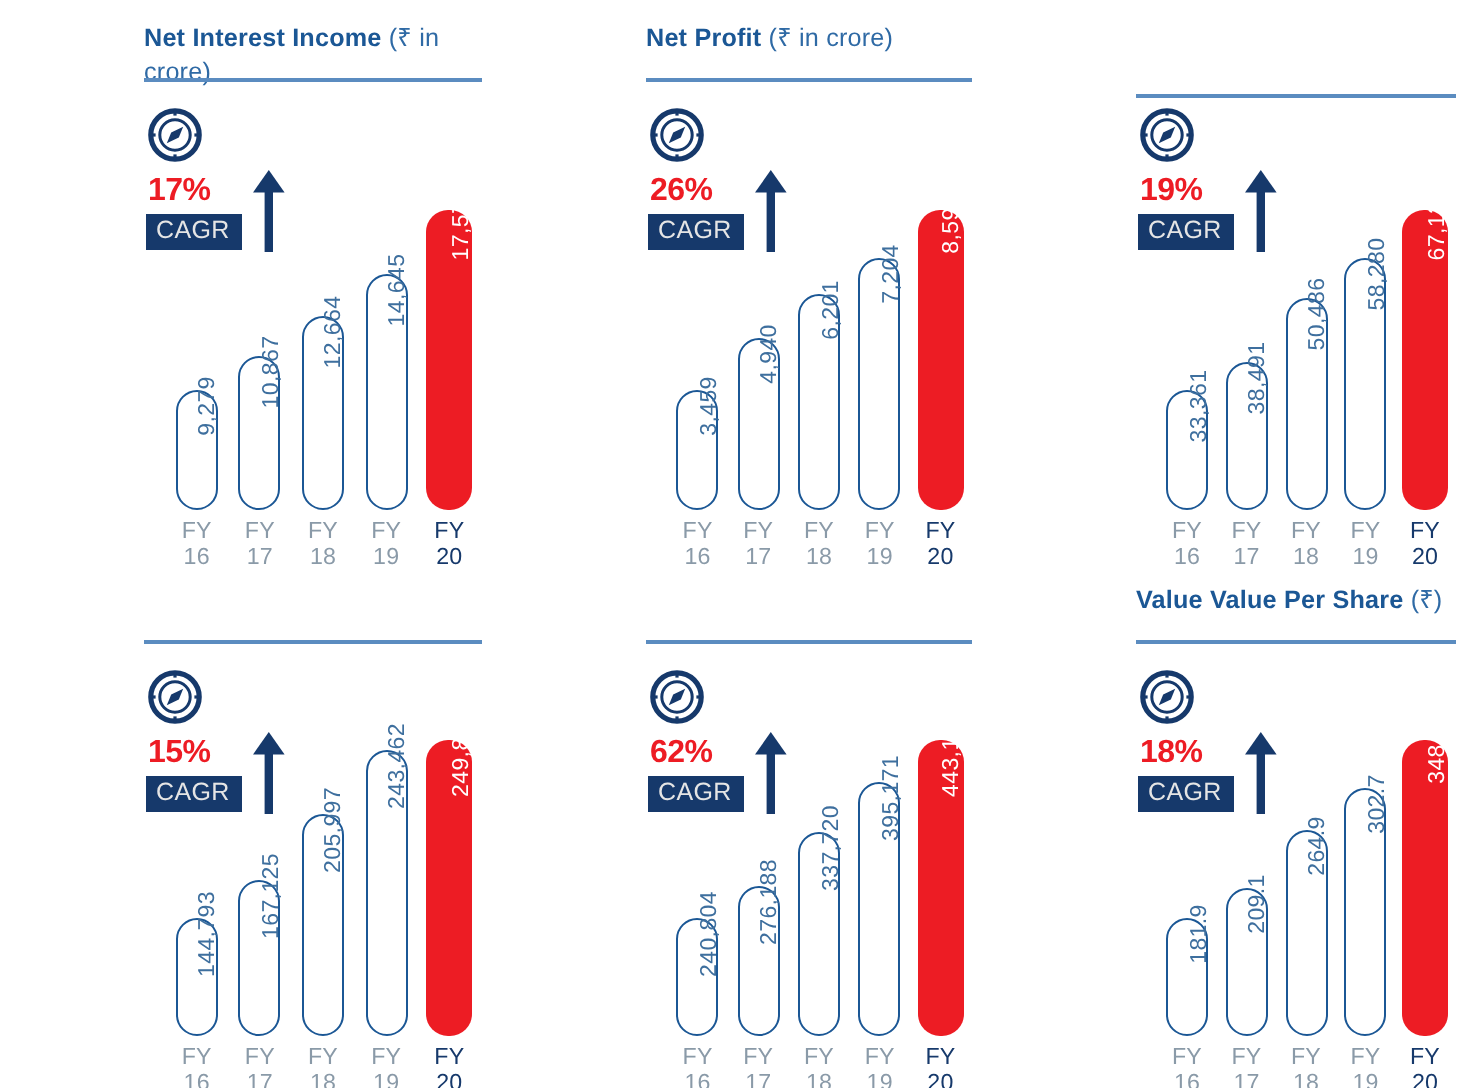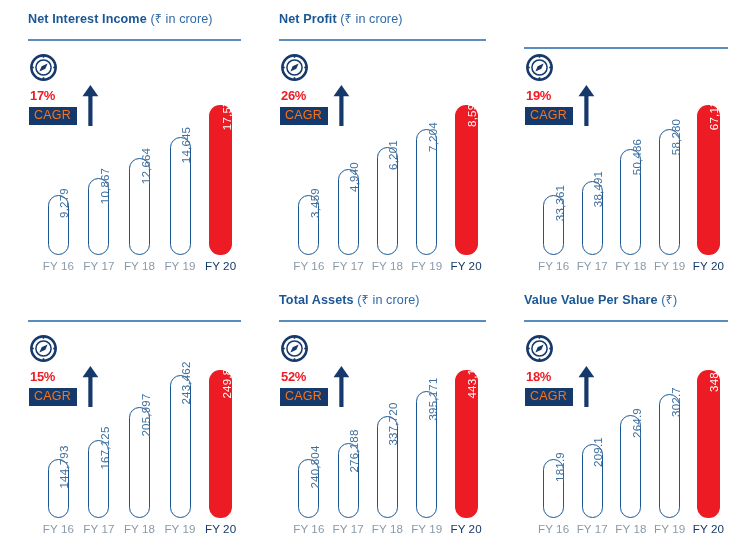--- a/index.html
+++ b/index.html
@@ -25,20 +25,21 @@
     display: grid;
     grid-template-columns: 251px 245px 242px;
     grid-template-rows: 281px 263px;
     width: 738px;
     height: 544px;
   }
   .panel {
     position: relative;
     box-sizing: border-box;
     padding: 0;
+    margin-left: 44px;
   }
   .panel-inner {
     position: relative;
     width: 100%;
     height: 100%;
   }
 
   
   .chart-title {
     position: absolute;
@@ -83,31 +84,31 @@
     top: 86px;
     display: flex;
     align-items: flex-start;
   }
   .cagr-textcol {
     display: flex;
     flex-direction: column;
     align-items: flex-start;
   }
   .cagr-pct {
-    font-size: 13px;
+    font-size: 16px;
     font-weight: bold;
     color: #ed1c24;
     line-height: 20px;
     letter-spacing: -0.3px;
     margin-left: 1px;
   }
   .cagr-badge {
     margin-top: 1px;
     background: #16396b;
-    color: #f97316;
+    color: #e5e5e5;
     font-size: 12.5px;
     line-height: 15px;
     padding: 1px 6px 2px 5px;
     letter-spacing: 0.2px;
     font-weight: normal;
   }
   .arrow-up {
     margin-left: 5px;
     margin-top: -1px;
     width: 17px;
@@ -474,41 +475,37 @@
               <div class="xlabel">FY 18</div>
               <div class="xlabel">FY 19</div>
               <div class="xlabel last">FY 20</div>
             </div>
       </div>
     </div>
   </div>
 
   <div class="panel">
     <div class="panel-inner">
-      <div class="chart-title">
-        <span>Total Assets </span>
-        <span class="unit">(₹ in crore)</span>
-      </div>
       <div class="title-rule"></div>
 
       <div class="compass">
         <svg width="27" height="27" viewBox="0 0 27 27" xmlns="http://www.w3.org/2000/svg">
           <circle cx="13.5" cy="13.5" r="12.1" fill="none" stroke="#16396B" stroke-width="2.6"></circle>
           <circle cx="13.5" cy="13.5" r="7.6" fill="none" stroke="#16396B" stroke-width="1.5"></circle>
           <path d="M17.6 9.4 L11.6 12.2 L9.4 17.6 L15.4 14.8 Z" fill="#16396B"></path>
           <rect x="12.7" y="0.6" width="1.6" height="3.2" fill="#16396B"></rect>
           <rect x="12.7" y="23.2" width="1.6" height="3.2" fill="#16396B"></rect>
           <rect x="0.6" y="12.7" width="3.2" height="1.6" fill="#16396B"></rect>
           <rect x="23.2" y="12.7" width="3.2" height="1.6" fill="#16396B"></rect>
         </svg>
       </div>
 
       <div class="cagr-block">
         <div class="cagr-textcol">
-          <div class="cagr-pct">52%</div>
+          <div class="cagr-pct">62%</div>
           <div class="cagr-badge">CAGR</div>
         </div>
         <div class="arrow-up">
           <svg width="17" height="41" viewBox="0 0 17 41" xmlns="http://www.w3.org/2000/svg">
             <rect x="6.3" y="9" width="4.2" height="32" fill="#16396B"></rect>
             <path d="M8.4 0 L16.3 11.2 L0.5 11.2 Z" fill="#16396B"></path>
           </svg>
         </div>
       </div>
 

